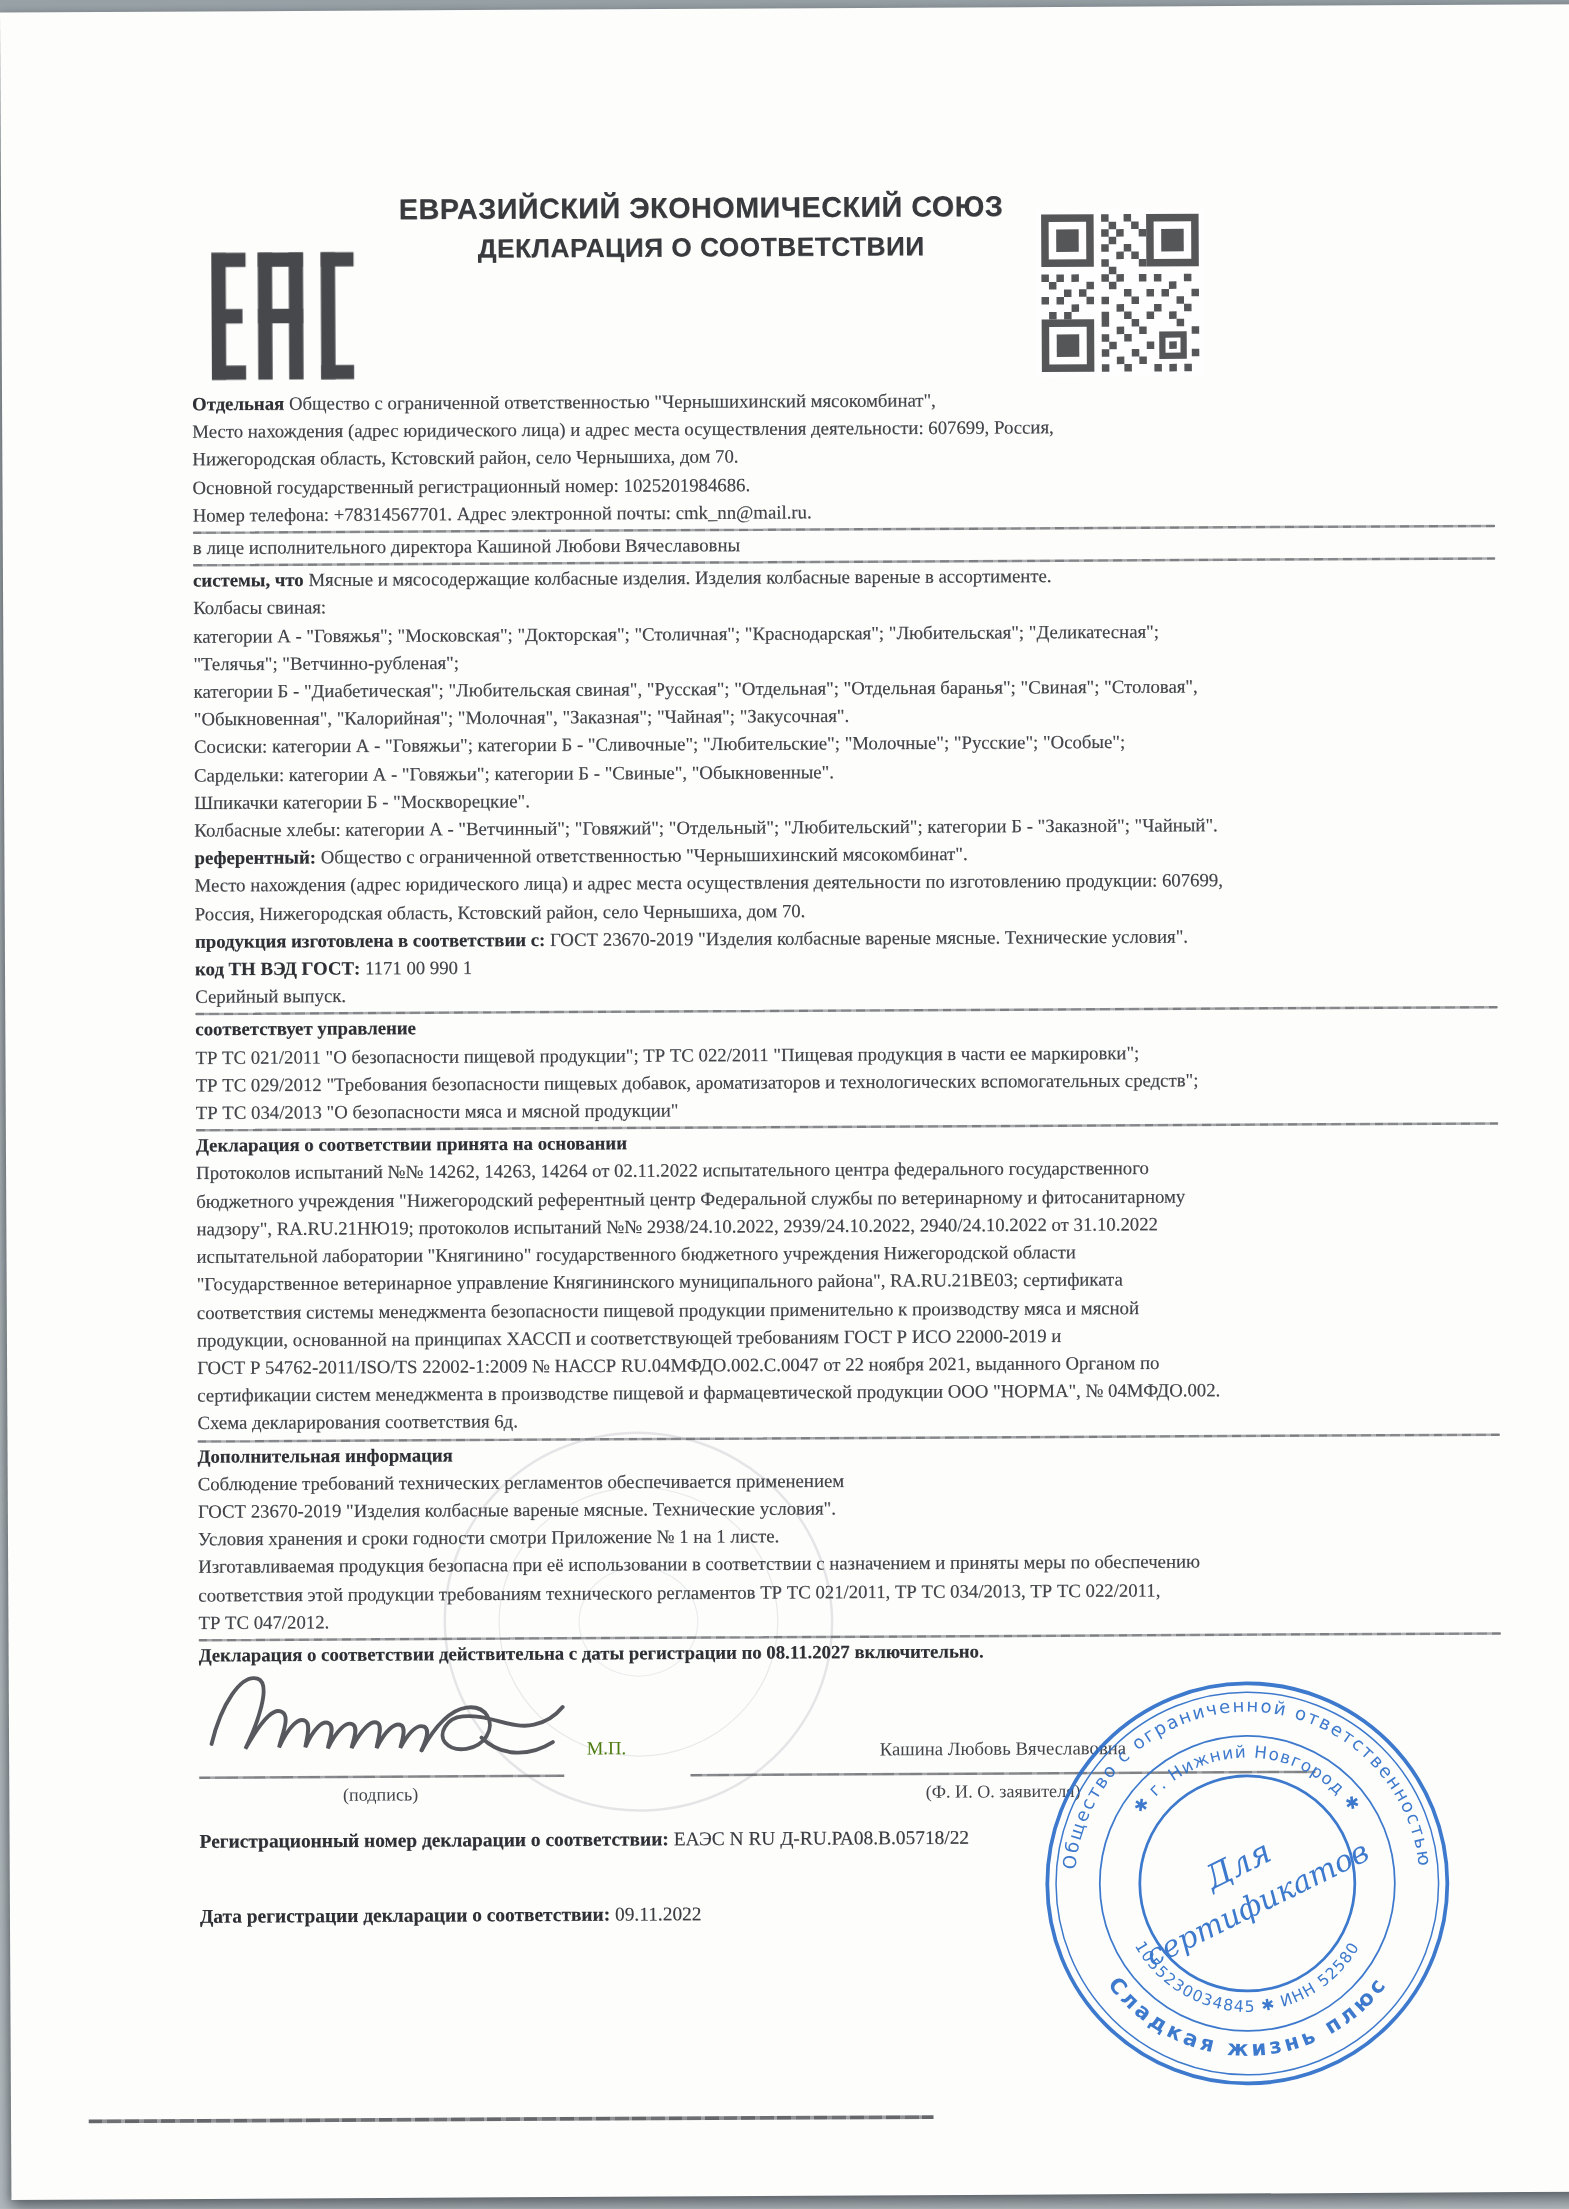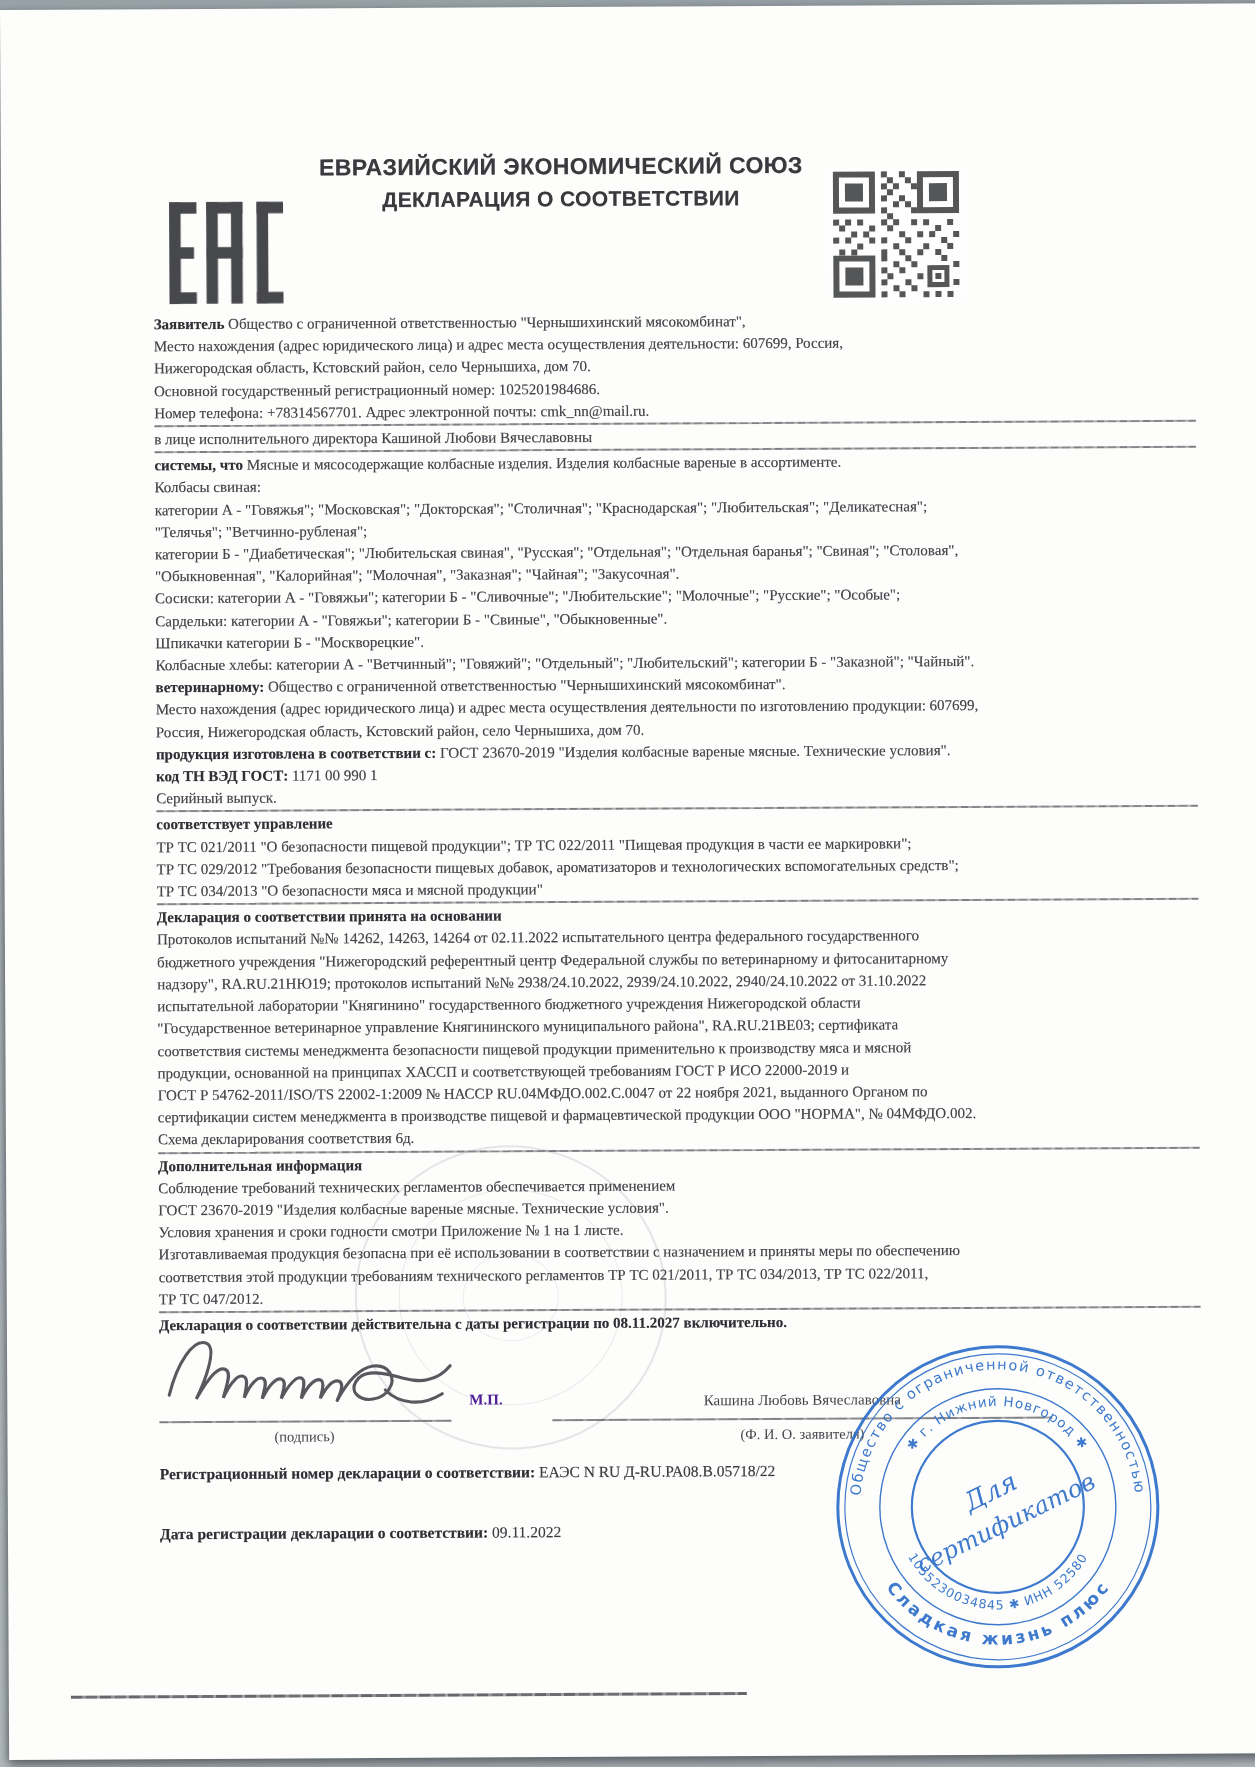--- a/index.html
+++ b/index.html
@@ -19,21 +19,21 @@
   
   .doc{position:absolute;left:152px;top:304px;width:1042px;font-size:15px;line-height:22.2px;
     color:#43454a;text-shadow:0.25px 0.25px 0.45px rgba(85,85,90,.5);}
   .doc p{margin:0;white-space:nowrap;}
   .doc b{font-weight:bold;color:#2e3035;}
   .rule{height:2px;margin:1px 0;border-radius:1px;opacity:.8;
     background:repeating-linear-gradient(90deg,#5d5f63 0 7px,#8d8f93 7px 11px,#6a6c70 11px 19px,#97999c 19px 23px);}
   
   .sigrow{position:absolute;left:152px;top:1326px;width:1042px;height:130px;}
   .sig-svg{position:absolute;left:0;top:-6px;}
-  .mp{position:absolute;left:310px;top:58px;font-size:15px;color:#4c1d95;font-weight:bold;}
+  .mp{position:absolute;left:310px;top:58px;font-size:15px;color:#4d7c0f;}
   .uline{position:absolute;top:86px;height:2px;opacity:.75;
     background:repeating-linear-gradient(90deg,#55575b 0 9px,#84868a 9px 13px,#606266 13px 22px);}
   .ul-left{left:0;width:292px;}
   .ul-right{left:393px;width:500px;}
   .cap{position:absolute;top:94px;font-size:14.5px;color:#43454a;text-align:center;}
   .cap-left{left:20px;width:250px;}
   .cap-right{left:393px;width:500px;}
   .signame{position:absolute;left:393px;top:60px;width:500px;text-align:center;
     font-size:15px;color:#43454a;}
   .regline{position:absolute;left:152px;white-space:nowrap;font-size:15.5px;color:#3b3d42;
@@ -97,39 +97,39 @@
     </svg>
   </div>
 
   <div class="ghost">
     <div class="g1"></div>
       <div class="g2"></div>
       <div class="g3"></div>
   </div>
 
   <div class="doc">
-    <p class="ln"><b>Заявитель</b><span> Общество с ограниченной ответственностью "Чернышихинский мясокомбинат",</span></p>
+    <p class="ln"><b>Отдельная</b><span> Общество с ограниченной ответственностью "Чернышихинский мясокомбинат",</span></p>
     <p class="ln"><span>Место нахождения (адрес юридического лица) и адрес места осуществления деятельности: 607699, Россия,</span></p>
     <p class="ln"><span>Нижегородская область, Кстовский район, село Чернышиха, дом 70.</span></p>
     <p class="ln"><span>Основной государственный регистрационный номер: 1025201984686.</span></p>
     <p class="ln"><span>Номер телефона: +78314567701. Адрес электронной почты: cmk_nn@mail.ru.</span></p>
     <div class="rule"></div>
     <p class="ln"><span>в лице исполнительного директора Кашиной Любови Вячеславовны</span></p>
     <div class="rule"></div>
     <p class="ln"><b>системы, что</b><span> Мясные и мясосодержащие колбасные изделия. Изделия колбасные вареные в ассортименте.</span></p>
     <p class="ln"><span>Колбасы свиная:</span></p>
     <p class="ln"><span>категории А - "Говяжья"; "Московская"; "Докторская"; "Столичная"; "Краснодарская"; "Любительская"; "Деликатесная";</span></p>
     <p class="ln"><span>"Телячья"; "Ветчинно-рубленая";</span></p>
     <p class="ln"><span>категории Б - "Диабетическая"; "Любительская свиная", "Русская"; "Отдельная"; "Отдельная баранья"; "Свиная"; "Столовая",</span></p>
     <p class="ln"><span>"Обыкновенная", "Калорийная"; "Молочная", "Заказная"; "Чайная"; "Закусочная".</span></p>
     <p class="ln"><span>Сосиски: категории А - "Говяжьи"; категории Б - "Сливочные"; "Любительские"; "Молочные"; "Русские"; "Особые";</span></p>
     <p class="ln"><span>Сардельки: категории А - "Говяжьи"; категории Б - "Свиные", "Обыкновенные".</span></p>
     <p class="ln"><span>Шпикачки категории Б - "Москворецкие".</span></p>
     <p class="ln"><span>Колбасные хлебы: категории А - "Ветчинный"; "Говяжий"; "Отдельный"; "Любительский"; категории Б - "Заказной"; "Чайный".</span></p>
-    <p class="ln"><b>ветеринарному:</b><span> Общество с ограниченной ответственностью "Чернышихинский мясокомбинат".</span></p>
+    <p class="ln"><b>референтный:</b><span> Общество с ограниченной ответственностью "Чернышихинский мясокомбинат".</span></p>
     <p class="ln"><span>Место нахождения (адрес юридического лица) и адрес места осуществления деятельности по изготовлению продукции: 607699,</span></p>
     <p class="ln"><span>Россия, Нижегородская область, Кстовский район, село Чернышиха, дом 70.</span></p>
     <p class="ln"><b>продукция изготовлена в соответствии с:</b><span> ГОСТ 23670-2019 "Изделия колбасные вареные мясные. Технические условия".</span></p>
     <p class="ln"><b>код ТН ВЭД ГОСТ:</b><span> 1171 00 990 1</span></p>
     <p class="ln"><span>Серийный выпуск.</span></p>
     <div class="rule"></div>
     <p class="ln"><b>соответствует управление</b></p>
     <p class="ln"><span>ТР ТС 021/2011 "О безопасности пищевой продукции"; ТР ТС 022/2011 "Пищевая продукция в части ее маркировки";</span></p>
     <p class="ln"><span>ТР ТС 029/2012 "Требования безопасности пищевых добавок, ароматизаторов и технологических вспомогательных средств";</span></p>
     <p class="ln"><span>ТР ТС 034/2013 "О безопасности мяса и мясной продукции"</span></p>

